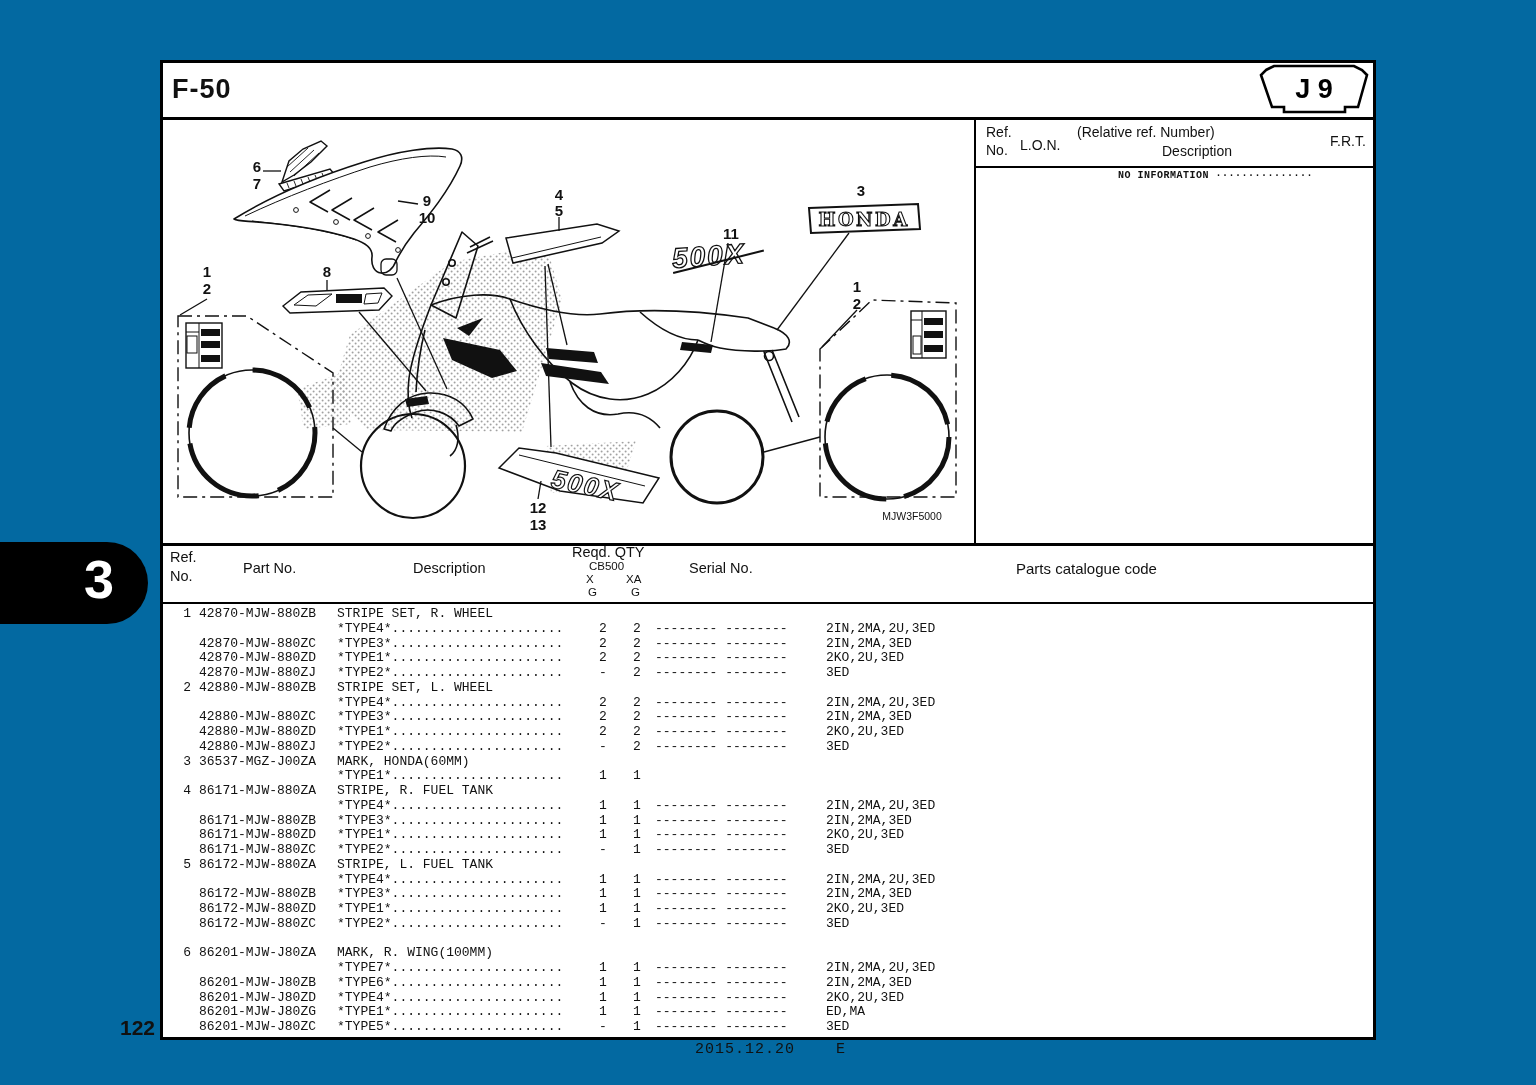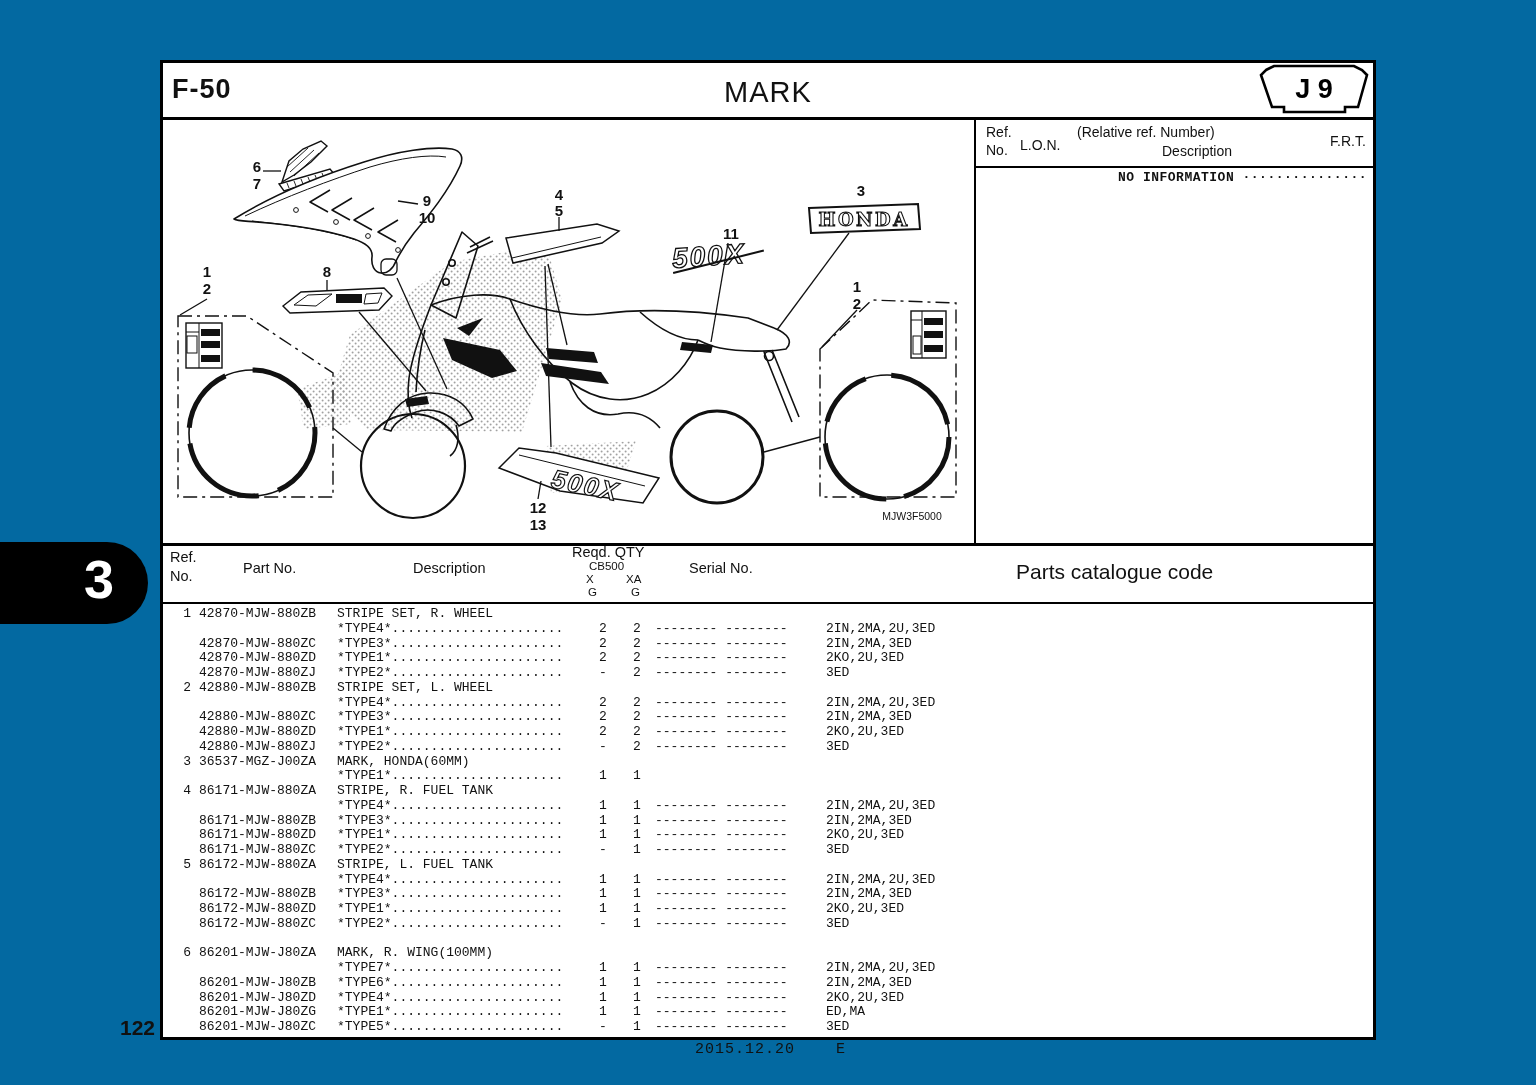--- a/index.html
+++ b/index.html
@@ -10,21 +10,21 @@
          border:3px solid #000;box-sizing:border-box;background:#fff;}
   .hline{position:absolute;background:#000;}
   .f-code{position:absolute;left:172px;top:74px;font-size:27px;font-weight:bold;letter-spacing:1px;}
   .sheet-title{position:absolute;left:160px;top:76px;width:1216px;text-align:center;
                font-size:29px;font-weight:500;letter-spacing:1px;}
   .badge{position:absolute;left:1258px;top:63px;}
   .badge text{font-family:"Liberation Sans",sans-serif;font-weight:bold;font-size:27px;}
   
   .rp-text{position:absolute;font-size:14px;}
   .rp-mono{position:absolute;font-family:"Liberation Mono","DejaVu Sans Mono",monospace;
-           font-size:13px;font-weight:bold;letter-spacing:.5px;padding-left:40px;}
+           font-size:10px;font-weight:bold;letter-spacing:.5px;padding-left:40px;}
   
   .th{position:absolute;font-size:14.5px;}
   .th-small{position:absolute;font-size:11.5px;}
   
   .tbody{position:absolute;left:0;top:607px;width:1536px;
          font-family:"Liberation Mono","DejaVu Sans Mono",monospace;font-size:13px;}
   .trow{position:relative;height:14.75px;white-space:pre;}
   .trow span{position:absolute;top:0;line-height:14.75px;}
   .c-ref{left:160px;width:31px;text-align:right;}
   .c-part{left:199px;}
@@ -44,21 +44,20 @@
   svg text.dcode{font-family:"Liberation Sans",sans-serif;font-size:10.5px;fill:#111;}
 </style>
 </head>
 <body>
 
 <div class="page">
 
   <div class="sheet"></div>
 
   <div class="f-code">F-50</div>
-  <div class="sheet-title">MARK</div>
   <div class="hline" style="left:160px;top:117px;width:1216px;height:3px;"></div>
 
   <svg class="badge" width="112" height="54" viewBox="0 0 112 54">
     <path d="M8,7 L16,3 L96,3 L104,7 L109,12 L100,44 L87,44 L87,49 L26,49 L26,44 L14,44 L3,12 Z" fill="#fff" stroke="#000" stroke-width="2.6"></path>
     <text x="56" y="35" text-anchor="middle">J 9</text>
   </svg>
 
   <svg class="abs" style="left:163px;top:120px;" width="810" height="423" viewBox="163 120 810 423">
     <defs>
       <pattern id="stip" width="6" height="6" patternUnits="userSpaceOnUse">
@@ -234,21 +233,21 @@
   <div class="th" style="left:170px;top:568px;">No.</div>
   <div class="th" style="left:243px;top:560px;">Part No.</div>
   <div class="th" style="left:413px;top:560px;">Description</div>
   <div class="th" style="left:572px;top:544px;">Reqd. QTY</div>
   <div class="th-small" style="left:589px;top:560px;">CB500</div>
   <div class="th-small" style="left:586px;top:573px;">X</div>
   <div class="th-small" style="left:626px;top:573px;">XA</div>
   <div class="th-small" style="left:588px;top:586px;">G</div>
   <div class="th-small" style="left:631px;top:586px;">G</div>
   <div class="th" style="left:689px;top:560px;">Serial No.</div>
-  <div class="th" style="left:1016px;top:560px;font-size:21px;">Parts catalogue code</div>
+  <div class="th" style="left:1016px;top:560px;font-size:15px;">Parts catalogue code</div>
 
   <div class="tbody">
       <div class="trow"><span class="c-ref">1</span><span class="c-part">42870-MJW-880ZB</span><span class="c-desc">STRIPE SET, R. WHEEL</span></div>
       <div class="trow"><span class="c-desc">*TYPE4*......................</span><span class="c-x">2</span><span class="c-xa">2</span><span class="c-serial">-------- --------</span><span class="c-code">2IN,2MA,2U,3ED</span></div>
       <div class="trow"><span class="c-part">42870-MJW-880ZC</span><span class="c-desc">*TYPE3*......................</span><span class="c-x">2</span><span class="c-xa">2</span><span class="c-serial">-------- --------</span><span class="c-code">2IN,2MA,3ED</span></div>
       <div class="trow"><span class="c-part">42870-MJW-880ZD</span><span class="c-desc">*TYPE1*......................</span><span class="c-x">2</span><span class="c-xa">2</span><span class="c-serial">-------- --------</span><span class="c-code">2KO,2U,3ED</span></div>
       <div class="trow"><span class="c-part">42870-MJW-880ZJ</span><span class="c-desc">*TYPE2*......................</span><span class="c-x">-</span><span class="c-xa">2</span><span class="c-serial">-------- --------</span><span class="c-code">3ED</span></div>
       <div class="trow"><span class="c-ref">2</span><span class="c-part">42880-MJW-880ZB</span><span class="c-desc">STRIPE SET, L. WHEEL</span></div>
       <div class="trow"><span class="c-desc">*TYPE4*......................</span><span class="c-x">2</span><span class="c-xa">2</span><span class="c-serial">-------- --------</span><span class="c-code">2IN,2MA,2U,3ED</span></div>
       <div class="trow"><span class="c-part">42880-MJW-880ZC</span><span class="c-desc">*TYPE3*......................</span><span class="c-x">2</span><span class="c-xa">2</span><span class="c-serial">-------- --------</span><span class="c-code">2IN,2MA,3ED</span></div>

